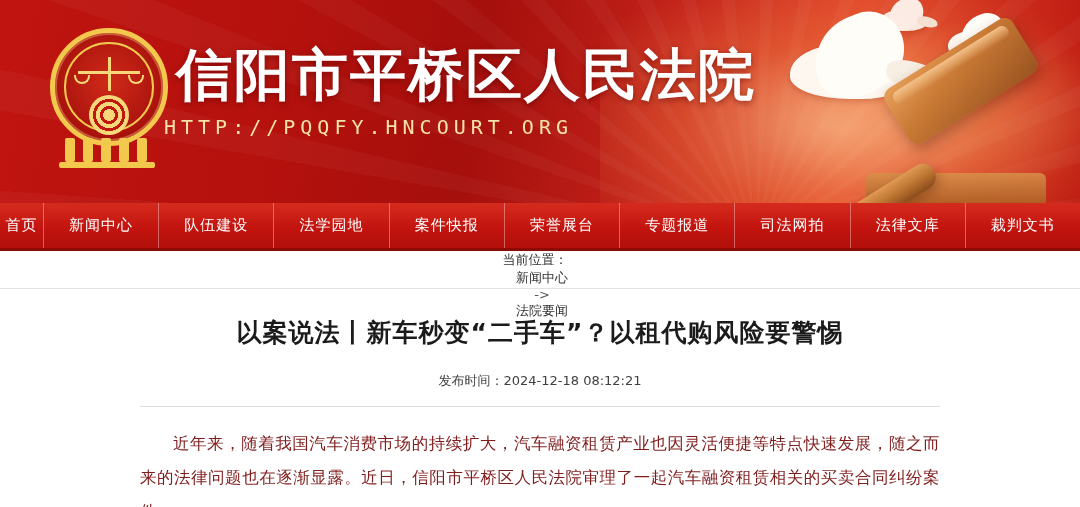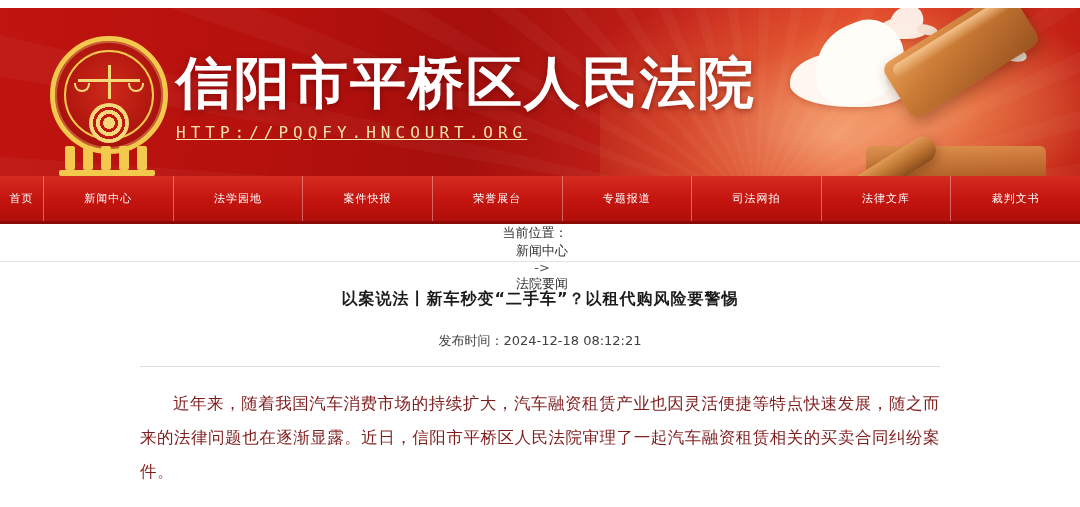--- a/index.html
+++ b/index.html
@@ -8,27 +8,26 @@
     height: 507px;
     overflow: hidden;
     background: #ffffff;
     font-family: "Liberation Sans", sans-serif;
   }
 
   
   .banner {
     position: relative;
     width: 1080px;
-    height: 168px;
+    height: 203px;
     overflow: hidden;
     background: #b3110d;
     background:
       radial-gradient(ellipse 420px 200px at 86% 55%, rgba(255,190,120,0.45) 0%, rgba(220,60,30,0.15) 45%, rgba(160,20,14,0.0) 75%),
       linear-gradient(100deg, #c01410 0%, #b5110d 26%, #a50f0c 44%, #c4231a 62%, #e0452a 78%, #b9160f 100%);
-    margin-top: 8px;
   }
   .banner .rays {
     position: absolute; inset: 0;
     background:
       repeating-conic-gradient(from 10deg at 70% 120%,
         rgba(255,255,255,0.045) 0deg 3deg,
         rgba(255,255,255,0) 3deg 9deg);
     opacity: .8;
   }
   .banner .glow {
@@ -104,27 +103,26 @@
     font-family: "DejaVu Sans", "Liberation Sans", sans-serif;
     font-size: 56px;
     font-weight: 700;
     letter-spacing: 2px;
     color: #ffffff;
     text-shadow: 0 2px 6px rgba(90,0,0,0.55);
     white-space: nowrap;
   }
   .banner-url {
     position: absolute;
-    left: 176px; top: 115px;
+    left: 164px; top: 115px;
     font-family: "DejaVu Sans Mono", "Liberation Mono", monospace;
-    font-size: 16px;
+    font-size: 20px;
     letter-spacing: 5px;
     color: #f6e3a8;
     white-space: nowrap;
-    text-decoration: underline;
   }
 
   
   .dove { position: absolute; }
   .dove .body {
     position: absolute; left: 0; top: 0;
     width: 100%; height: 55%;
     background: #fdf7ef;
     border-radius: 50% 60% 45% 55% / 60% 70% 40% 45%;
     box-shadow: 0 2px 6px rgba(120,10,5,0.25);
@@ -186,21 +184,21 @@
     height: 48px;
     background: linear-gradient(180deg, #d52b1e 0%, #c3140f 55%, #b10f0a 100%);
     border-bottom: 3px solid #8d0b07;
   }
   .nav-item {
     flex: 1 1 auto;
     display: flex;
     align-items: center;
     justify-content: center;
     color: #ffffff;
-    font-size: 11px;
+    font-size: 15px;
     letter-spacing: 1px;
     border-right: 1px solid rgba(255,255,255,0.35);
     white-space: nowrap;
     cursor: pointer;
     font-family: "DejaVu Sans", "Liberation Sans", sans-serif;
   }
   .nav-item:first-child { flex: 0 0 44px; border-right: 1px solid rgba(255,255,255,0.35); }
   .nav-item:last-child { border-right: none; }
 
   
@@ -217,21 +215,21 @@
   }
   .crumb .label { margin-right: 14px; }
   .crumb .link { color: #333; }
   .crumb .sep { margin: 0 6px; color: #555; }
 
   
   .article { padding: 26px 140px 0 140px; }
   .article h1 {
     text-align: center;
     font-family: "DejaVu Sans", "Liberation Sans", sans-serif;
-    font-size: 16px;
+    font-size: 25px;
     font-weight: 700;
     color: #1b1b1b;
     letter-spacing: 1px;
     line-height: 1.4;
   }
   .meta {
     text-align: center;
     margin-top: 22px;
     font-size: 13px;
     color: #404040;
@@ -302,20 +300,21 @@
   <div class="gavel">
     <div class="block"></div>
     <div class="handle"></div>
     <div class="head"></div>
   </div>
 </div>
 
 <div class="nav">
   <div class="nav-item">首页</div>
   <div class="nav-item">新闻中心</div>
+  <div class="nav-item">队伍建设</div>
   <div class="nav-item">法学园地</div>
   <div class="nav-item">案件快报</div>
   <div class="nav-item">荣誉展台</div>
   <div class="nav-item">专题报道</div>
   <div class="nav-item">司法网拍</div>
   <div class="nav-item">法律文库</div>
   <div class="nav-item">裁判文书</div>
 </div>
 
 <div class="crumb">

